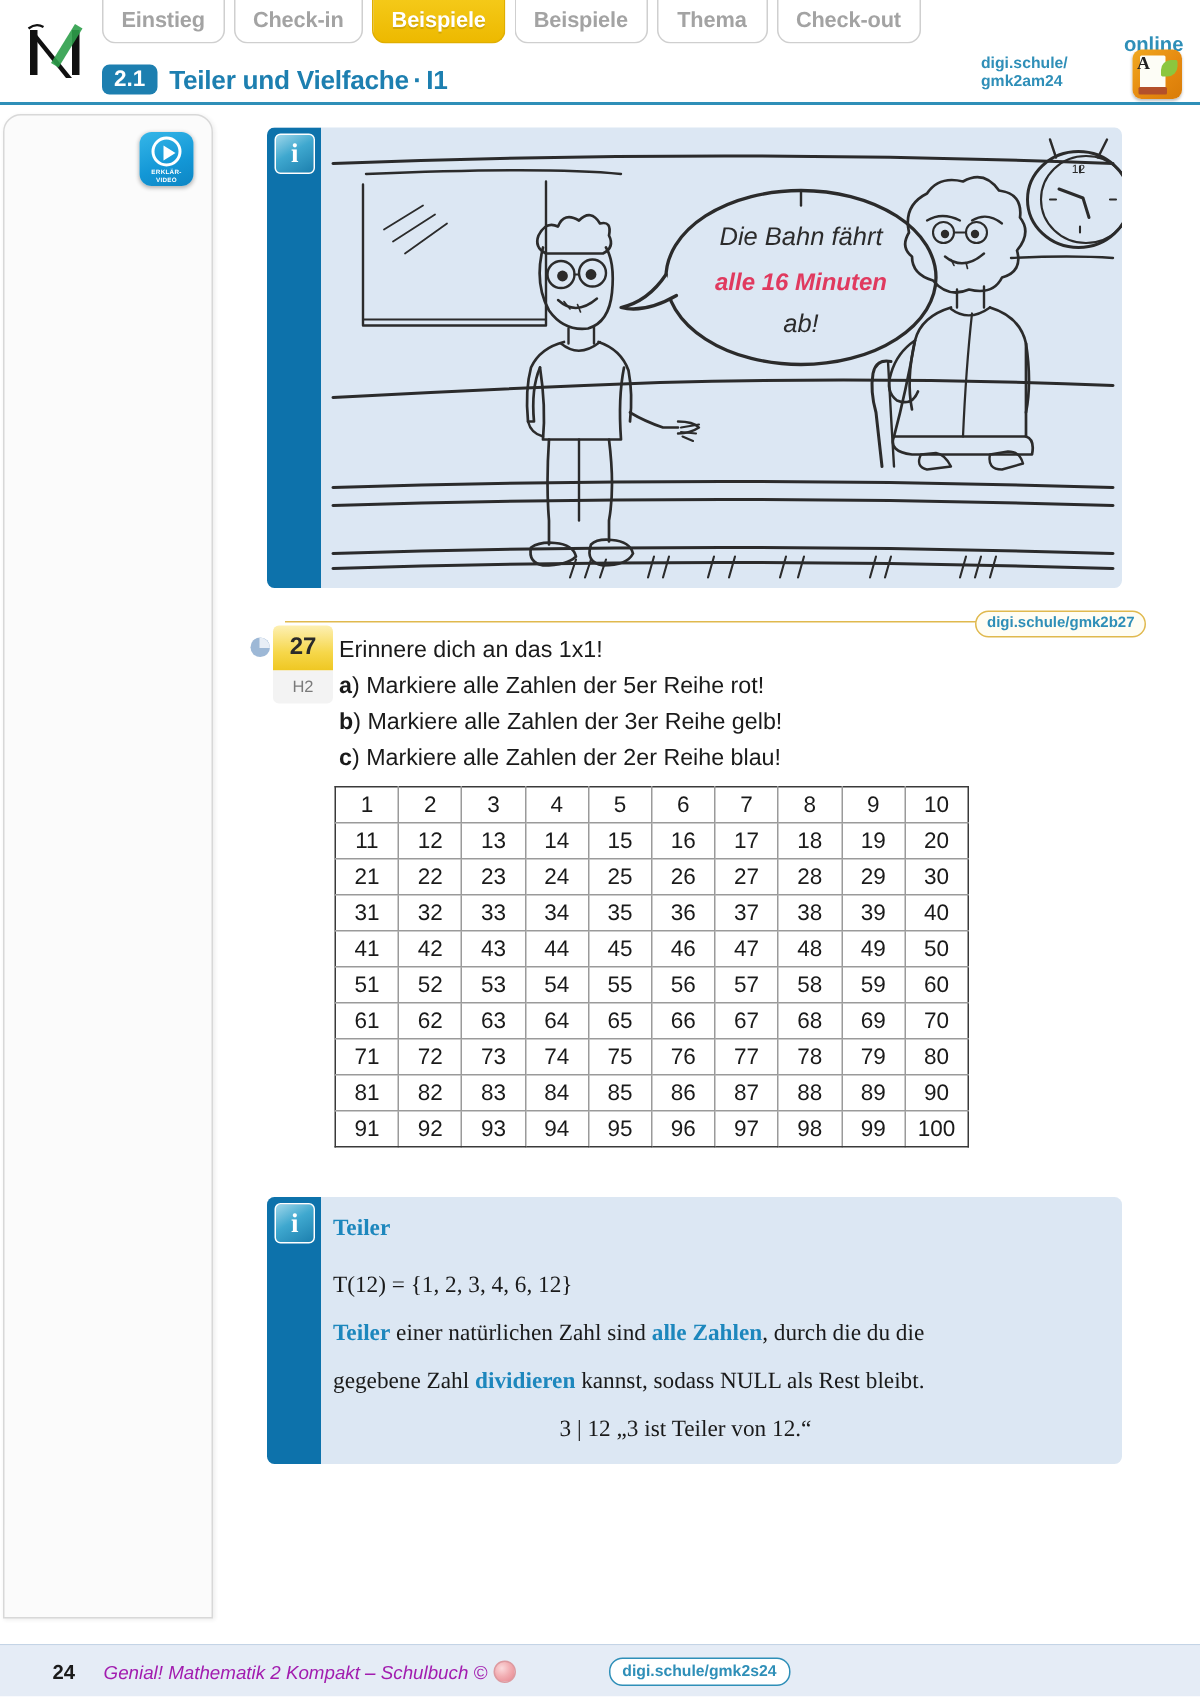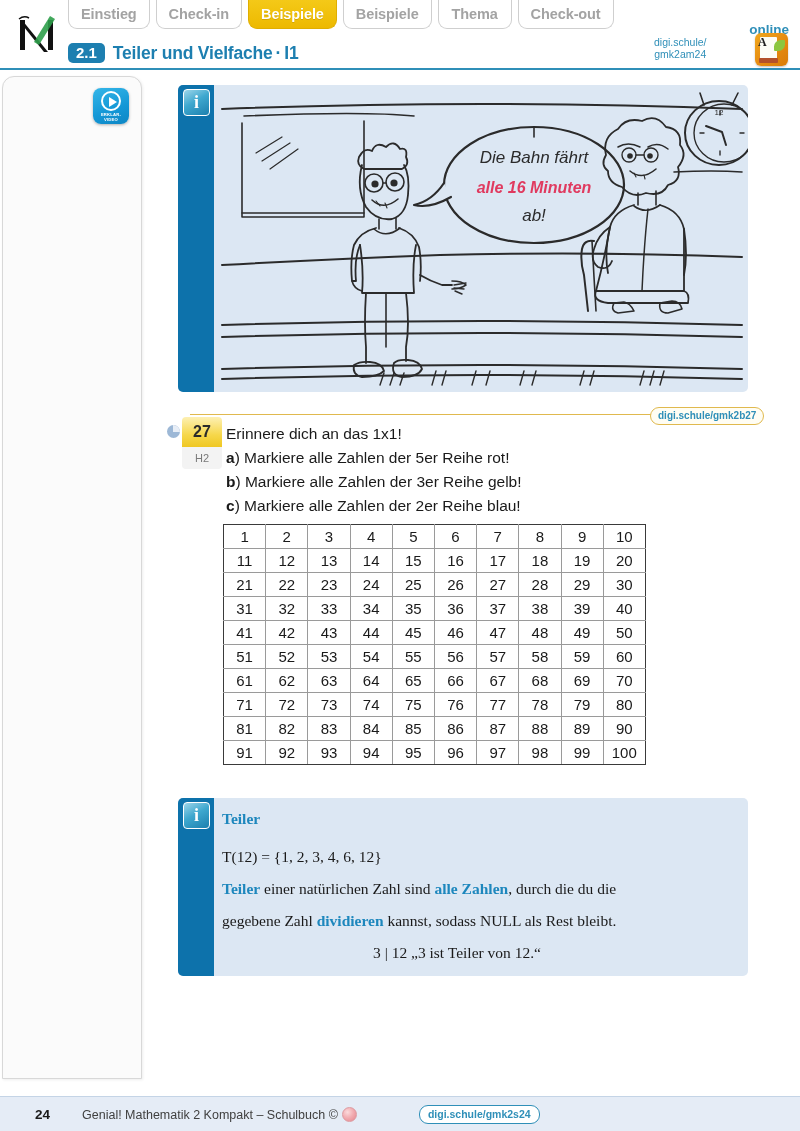--- a/index.html
+++ b/index.html
@@ -105,23 +105,23 @@
     right: 1px; top: 0;
     color: #2f8fb8;
     font-size: 13.5px;
     font-weight: 700;
   }
   .online-code {
     position: absolute;
     left: 10px; top: 14px;
     color: #2f8fb8;
     font-size: 10.5px;
-    font-weight: 400;
+    font-weight: 700;
     line-height: 12px;
-    text-align: center;
+    text-align: left;
   }
   .online-icon {
     position: absolute;
     right: 2px; top: 11px;
     width: 33px; height: 33px;
     border-radius: 6px;
     background: linear-gradient(135deg, #f0a81f 0%, #e68a10 55%, #d97c08 100%);
     box-shadow: 0 1px 2px rgba(0,0,0,.25);
     overflow: hidden;
   }
@@ -378,24 +378,25 @@
     display: flex;
     align-items: center;
   }
   .footer-page {
     margin-left: 35px;
     font-size: 13.5px;
     font-weight: 700;
     color: #1a1a1a;
   }
   .footer-text {
-    margin-left: 32px;
+    margin-left: 19px;
     font-size: 12.5px;
-    color: #404040;
+    color: #a21caf;
     white-space: nowrap;
+    font-style: italic;
   }
   .footer-logo {
     display: inline-block;
     width: 15px; height: 15px;
     border-radius: 50%;
     background: radial-gradient(circle at 35% 32%, #fbdadc 0%, #f2aeb3 45%, #e5848d 100%);
     vertical-align: -3px;
     margin-left: 4px;
     border: 1px solid #dd9aa0;
   }

